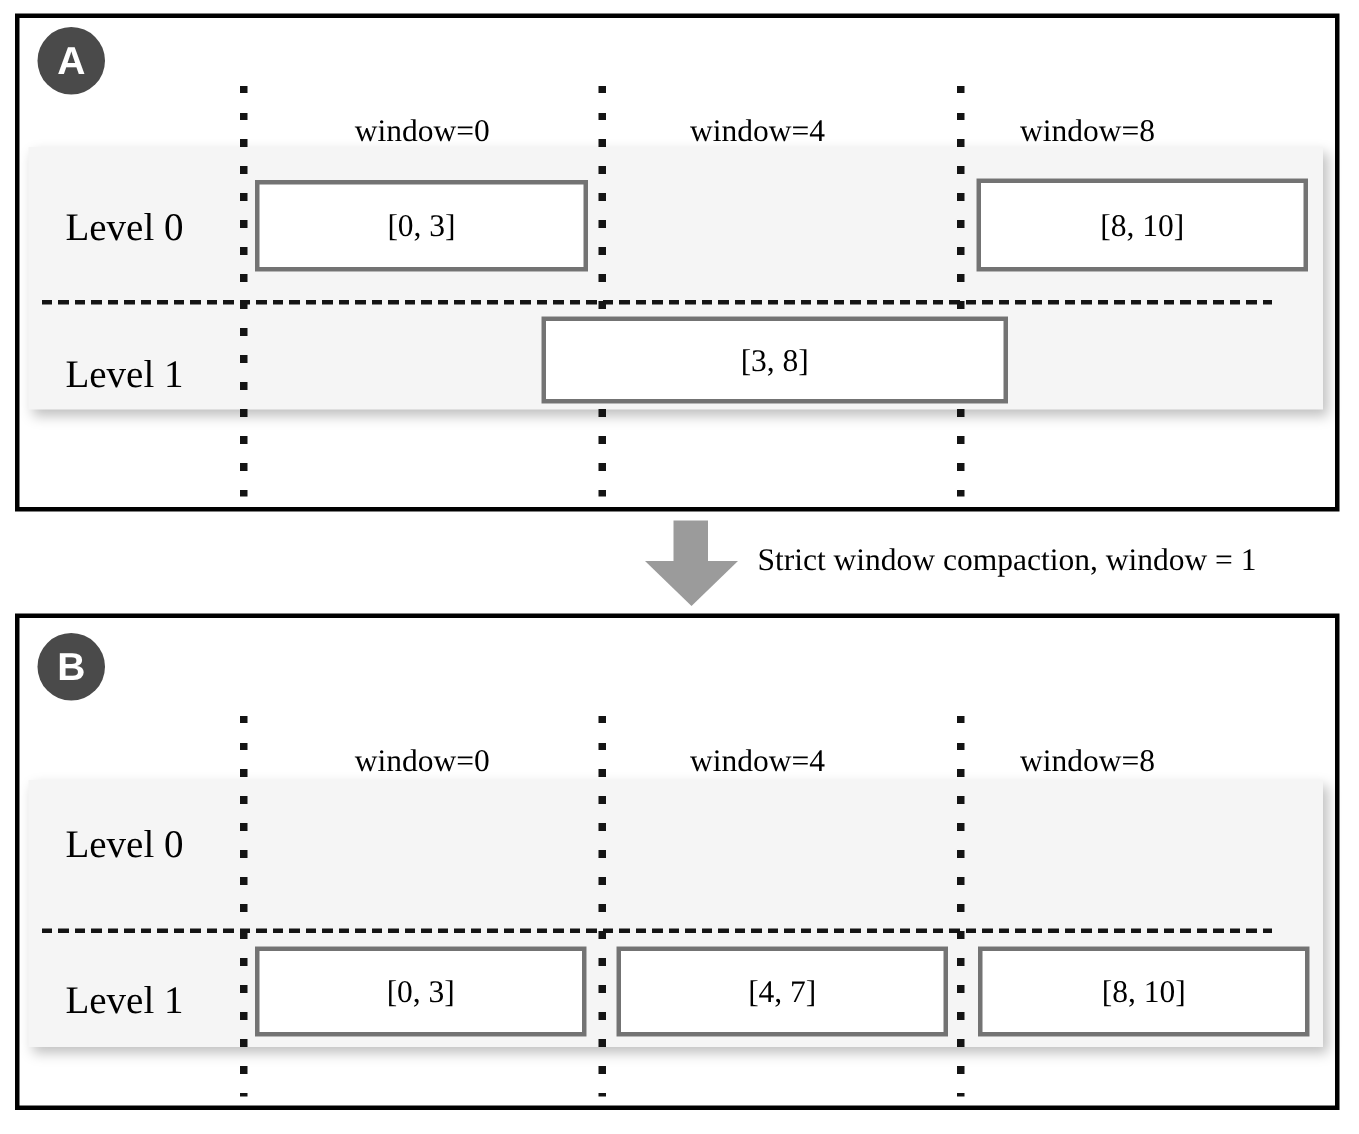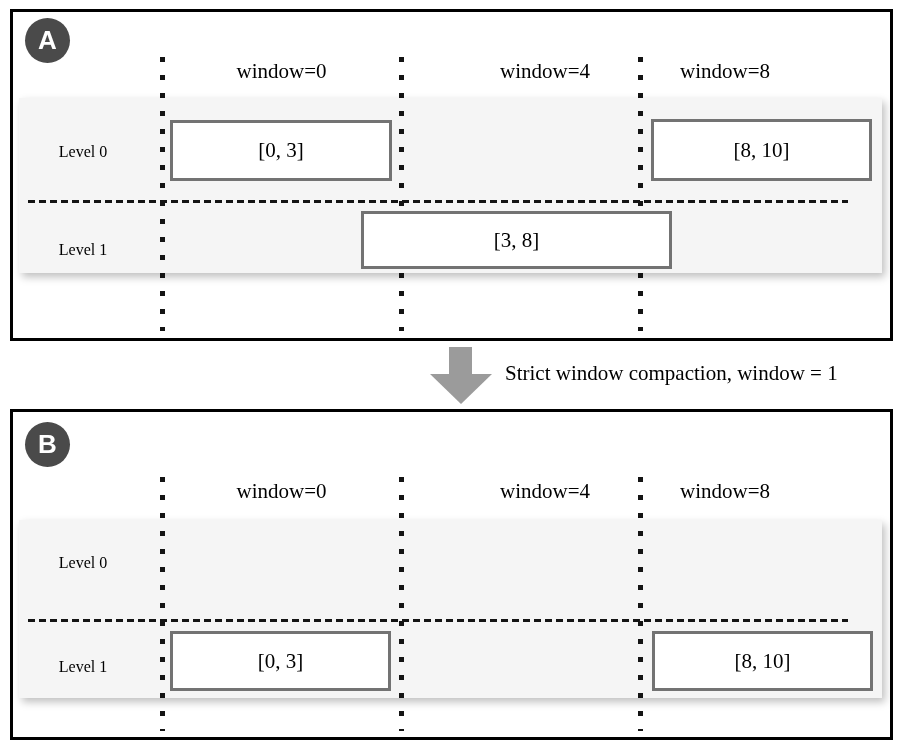--- a/index.html
+++ b/index.html
@@ -15,45 +15,45 @@
   .panel-a{top:9px;height:332px;}
   .panel-b{top:409px;height:331px;}
 
   .badge{position:absolute;width:45px;height:45px;border-radius:50%;
     background:var(--badge_bg);color:var(--badge_text);
     display:flex;align-items:center;justify-content:center;
     font-family:"Liberation Sans","DejaVu Sans",sans-serif;font-weight:bold;font-size:26px;z-index:6;}
   .panel-a .badge{left:12px;top:6px;}
   .panel-b .badge{left:12px;top:10px;}
 
-  .wlabel{position:absolute;height:28px;line-height:28px;text-align:center;font-size:21px;z-index:5;}
+  .wlabel{position:absolute;height:28px;line-height:28px;text-align:center;font-size:21px;z-index:5;margin-top:16px;}
   .panel-a .wlabel{top:45px;}
   .panel-b .wlabel{top:65px;}
   .wl0{left:149px;width:239px;}
-  .wl1{left:412px;width:240px;}
+  .wl1{left:372px;width:240px;}
   .wl2{left:592px;width:240px;}
 
   .vdots{position:absolute;width:5px;z-index:2;
     background:repeating-linear-gradient(to bottom,var(--line) 0 5px,transparent 5px 18px);}
   .panel-a .vdots{top:45px;height:274px;}
   .panel-b .vdots{top:65px;height:254px;}
   .vd0{left:147px;} .vd1{left:386px;} .vd2{left:625px;}
 
   .rows{position:absolute;left:6px;width:863px;background:var(--row_bg);
     box-shadow:3px 4px 8px rgba(0,0,0,0.25);z-index:1;}
   .panel-a .rows{top:86px;height:175px;}
   .panel-b .rows{top:108px;height:178px;}
 
   .hdash{position:absolute;left:15px;width:820px;height:3px;z-index:3;
     background:repeating-linear-gradient(to right,var(--line) 0 7px,transparent 7px 11px);}
   .panel-a .hdash{top:188px;}
   .panel-b .hdash{top:207px;}
 
   .lvl{position:absolute;left:0;width:140px;height:32px;line-height:32px;
-    text-align:center;font-size:16px;z-index:4;}
+    text-align:center;font-size:26px;z-index:4;}
   .panel-a .lvl-0{top:124px;}
   .panel-a .lvl-1{top:222px;}
   .panel-b .lvl-0{top:135px;}
   .panel-b .lvl-1{top:239px;}
 
   .sst{position:absolute;border:3px solid #737373;background:var(--box_bg);
     display:flex;align-items:center;justify-content:center;font-size:21px;z-index:4;}
   .box-a0{left:157px;top:108px;width:222px;height:61px;}
   .box-a1{left:638px;top:107px;width:221px;height:62px;}
   .box-a2{left:348px;top:199px;width:311px;height:58px;}
@@ -113,16 +113,17 @@
     <div class="vdots vd0"></div>
     <div class="vdots vd1"></div>
     <div class="vdots vd2"></div>
 
     <div class="hdash"></div>
 
     <div class="lvl lvl-0">Level 0</div>
     <div class="lvl lvl-1">Level 1</div>
 
     <div class="sst box-b0">[0, 3]</div>
+    <div class="sst box-b1">[4, 7]</div>
     <div class="sst box-b2">[8, 10]</div>
   </section>
 
 </div>
 
 </body></html>

